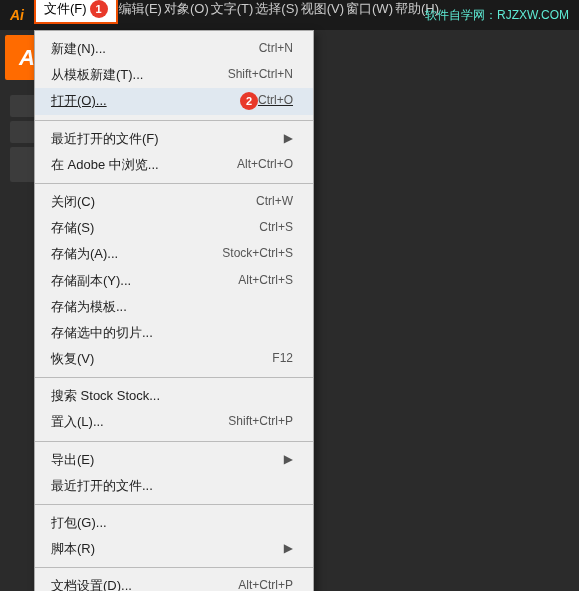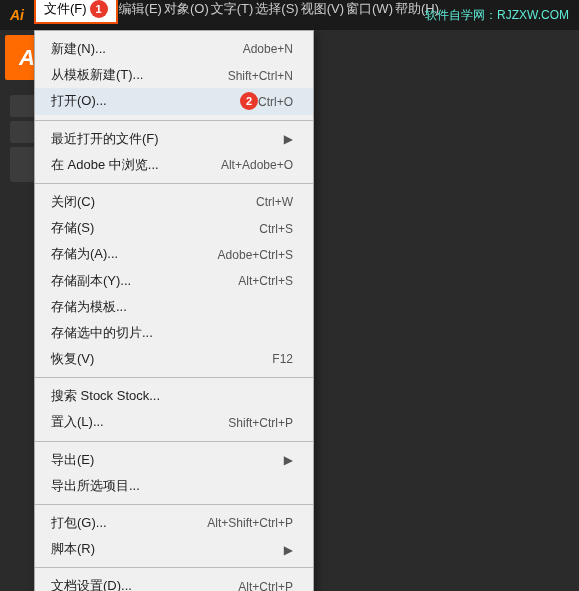--- a/index.html
+++ b/index.html
@@ -138,32 +138,33 @@
     }
 
     .menu-divider {
       height: 1px;
       background: #bbb;
       margin: 3px 0;
     }
 
     .dropdown-item {
       display: flex;
-      align-items: flex-end;
+      align-items: flex-start;
       justify-content: space-between;
       padding: 4px 20px 4px 16px;
       color: #222;
       cursor: pointer;
       font-size: 13px;
       position: relative;
       line-height: 1.4;
     }
 
     .dropdown-item.open-item {
       background: #e0e0e0;
+      text-decoration: underline;
     }
 
     .dropdown-item .shortcut {
       color: #555;
       font-size: 12px;
       margin-left: 30px;
     }
 
     .dropdown-item .arrow {
       color: #555;
@@ -259,21 +260,21 @@
     <div class="tool-item tall"></div>
   </div>
 </div>
 
 <div class="dropdown-overlay">
   <div class="dropdown-menu">
 
     <div class="menu-section">
       <div class="dropdown-item">
         <span>新建(N)...</span>
-        <span class="shortcut">Adobe+N</span>
+        <span class="shortcut">Ctrl+N</span>
       </div>
       <div class="dropdown-item">
         <span>从模板新建(T)...</span>
         <span class="shortcut">Shift+Ctrl+N</span>
       </div>
       <div class="dropdown-item open-item open-row" style="background:#e0e8f0;">
         <span>打开(O)...</span>
         <span class="open-badge">2</span>
         <span class="shortcut">Ctrl+O</span>
       </div>
@@ -281,38 +282,38 @@
 
     <div class="menu-divider"></div>
 
     <div class="menu-section">
       <div class="dropdown-item">
         <span>最近打开的文件(F)</span>
         <span class="arrow">▶</span>
       </div>
       <div class="dropdown-item">
         <span>在 Adobe 中浏览...</span>
-        <span class="shortcut">Alt+Adobe+O</span>
+        <span class="shortcut">Alt+Ctrl+O</span>
       </div>
     </div>
 
     <div class="menu-divider"></div>
 
     <div class="menu-section">
       <div class="dropdown-item">
         <span>关闭(C)</span>
         <span class="shortcut">Ctrl+W</span>
       </div>
       <div class="dropdown-item">
         <span>存储(S)</span>
         <span class="shortcut">Ctrl+S</span>
       </div>
       <div class="dropdown-item">
         <span>存储为(A)...</span>
-        <span class="shortcut">Adobe+Ctrl+S</span>
+        <span class="shortcut">Stock+Ctrl+S</span>
       </div>
       <div class="dropdown-item">
         <span>存储副本(Y)...</span>
         <span class="shortcut">Alt+Ctrl+S</span>
       </div>
       <div class="dropdown-item">
         <span>存储为模板...</span>
       </div>
       <div class="dropdown-item">
         <span>存储选中的切片...</span>
@@ -336,30 +337,29 @@
     </div>
 
     <div class="menu-divider"></div>
 
     <div class="menu-section">
       <div class="dropdown-item">
         <span>导出(E)</span>
         <span class="arrow">▶</span>
       </div>
       <div class="dropdown-item">
-        <span>导出所选项目...</span>
+        <span>最近打开的文件...</span>
       </div>
     </div>
 
     <div class="menu-divider"></div>
 
     <div class="menu-section">
       <div class="dropdown-item">
         <span>打包(G)...</span>
-        <span class="shortcut">Alt+Shift+Ctrl+P</span>
       </div>
       <div class="dropdown-item">
         <span>脚本(R)</span>
         <span class="arrow">▶</span>
       </div>
     </div>
 
     <div class="menu-divider"></div>
 
     <div class="menu-section">

